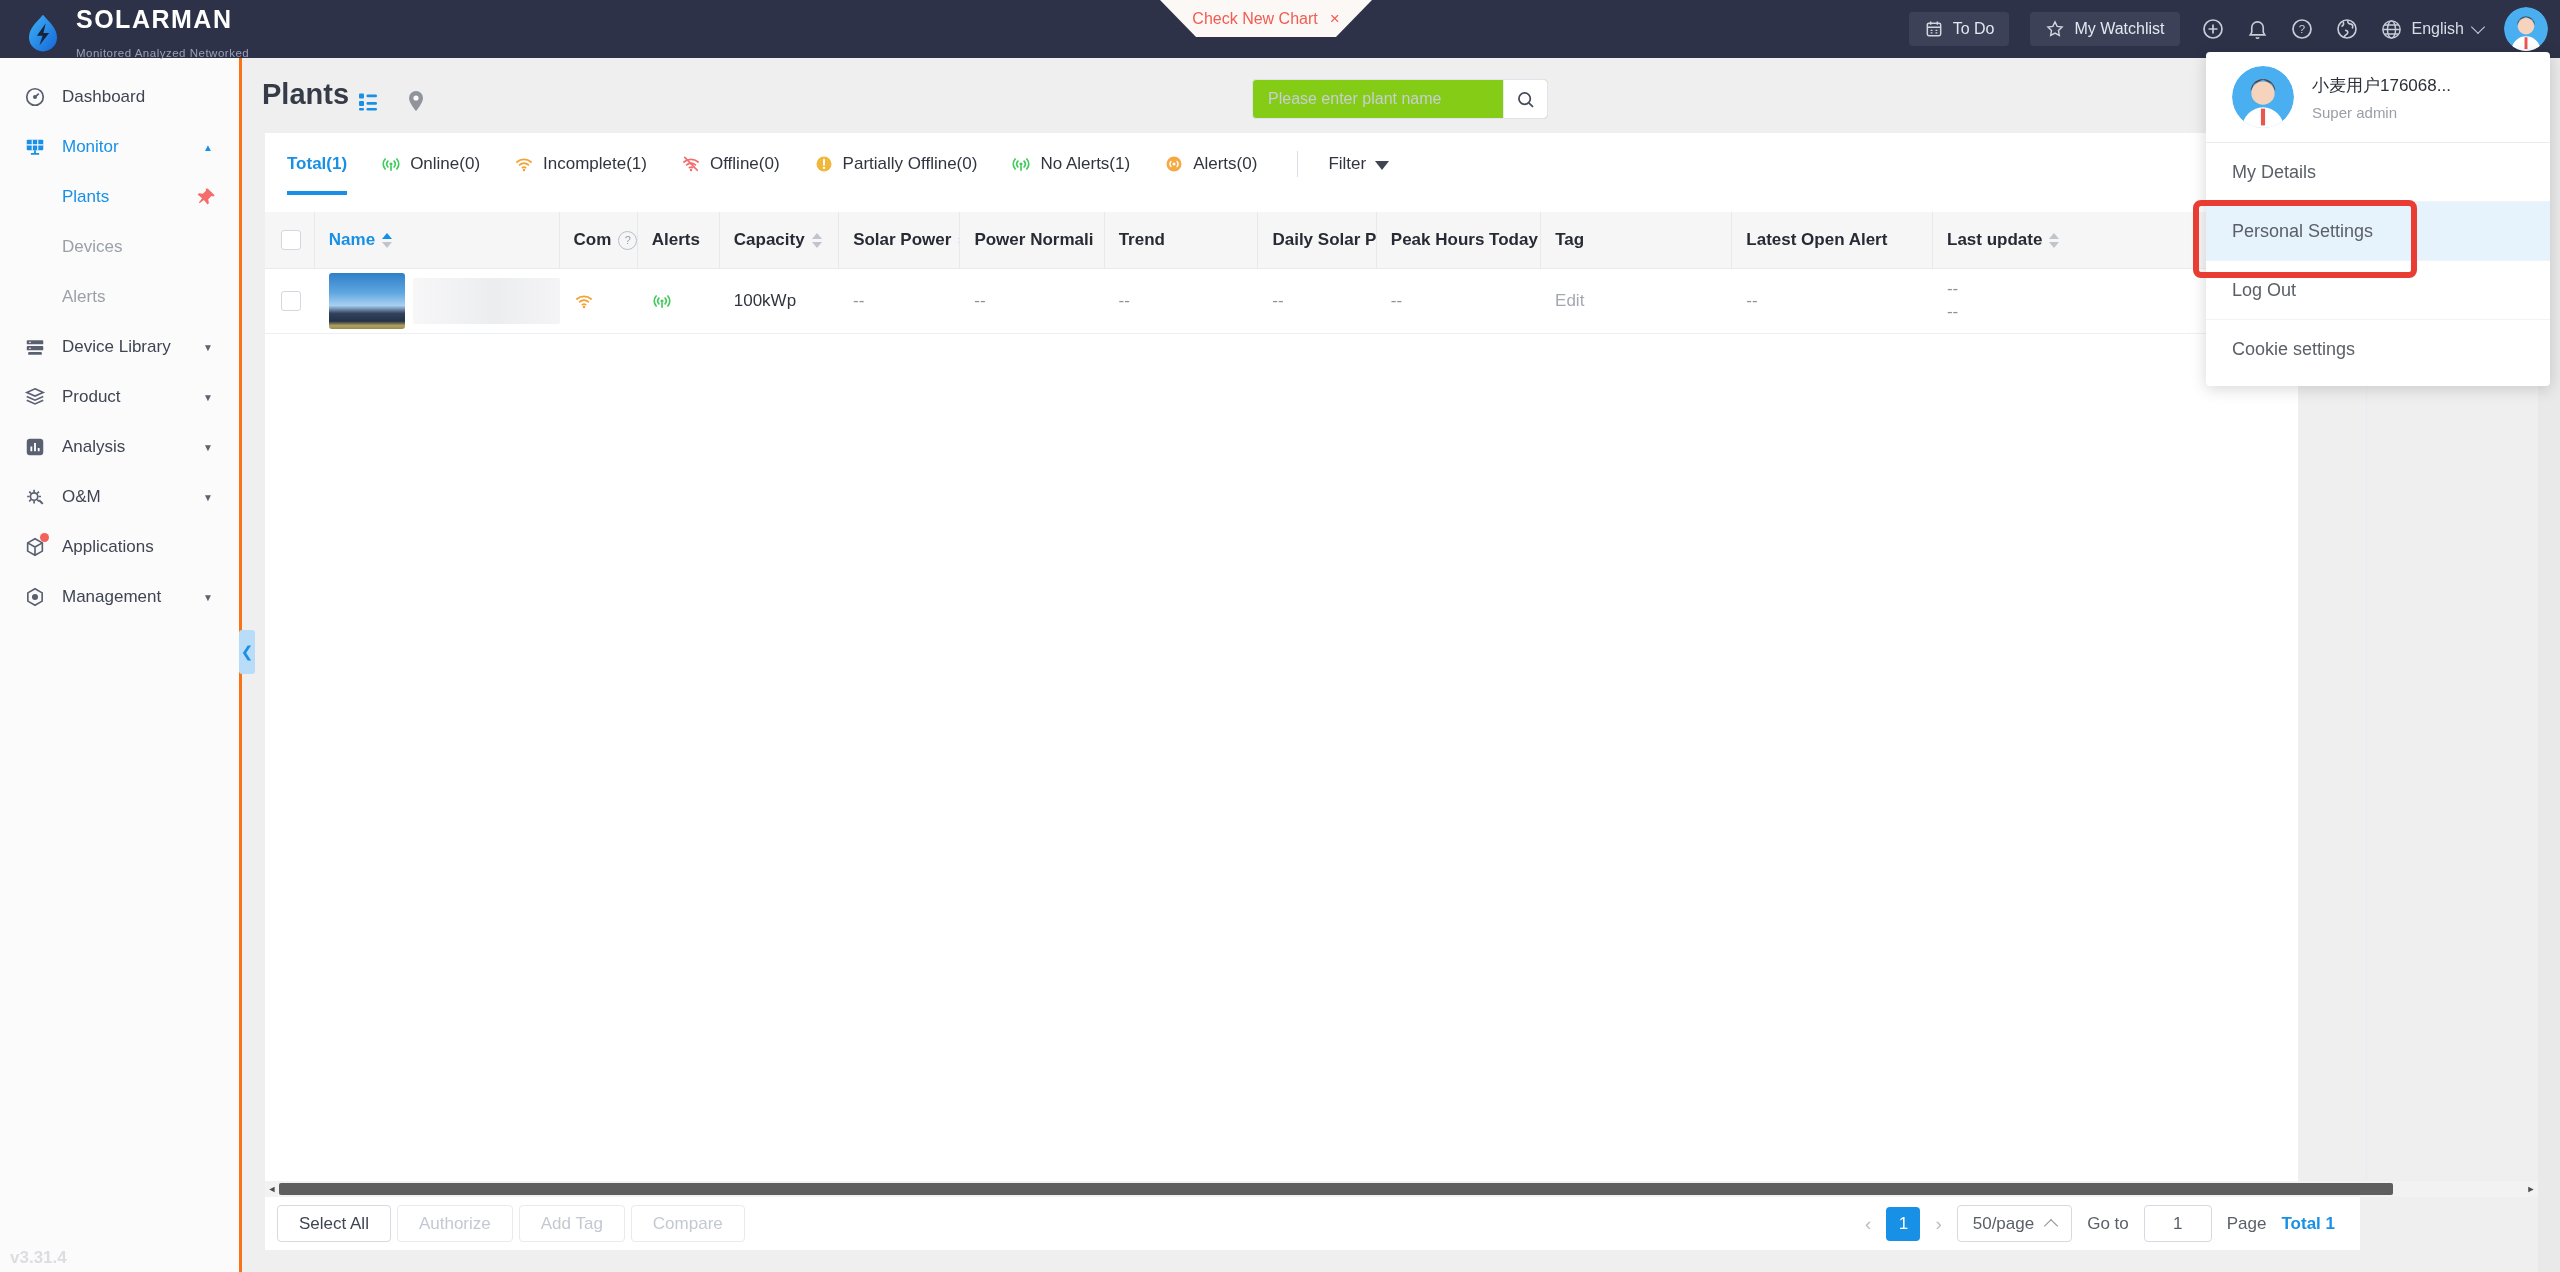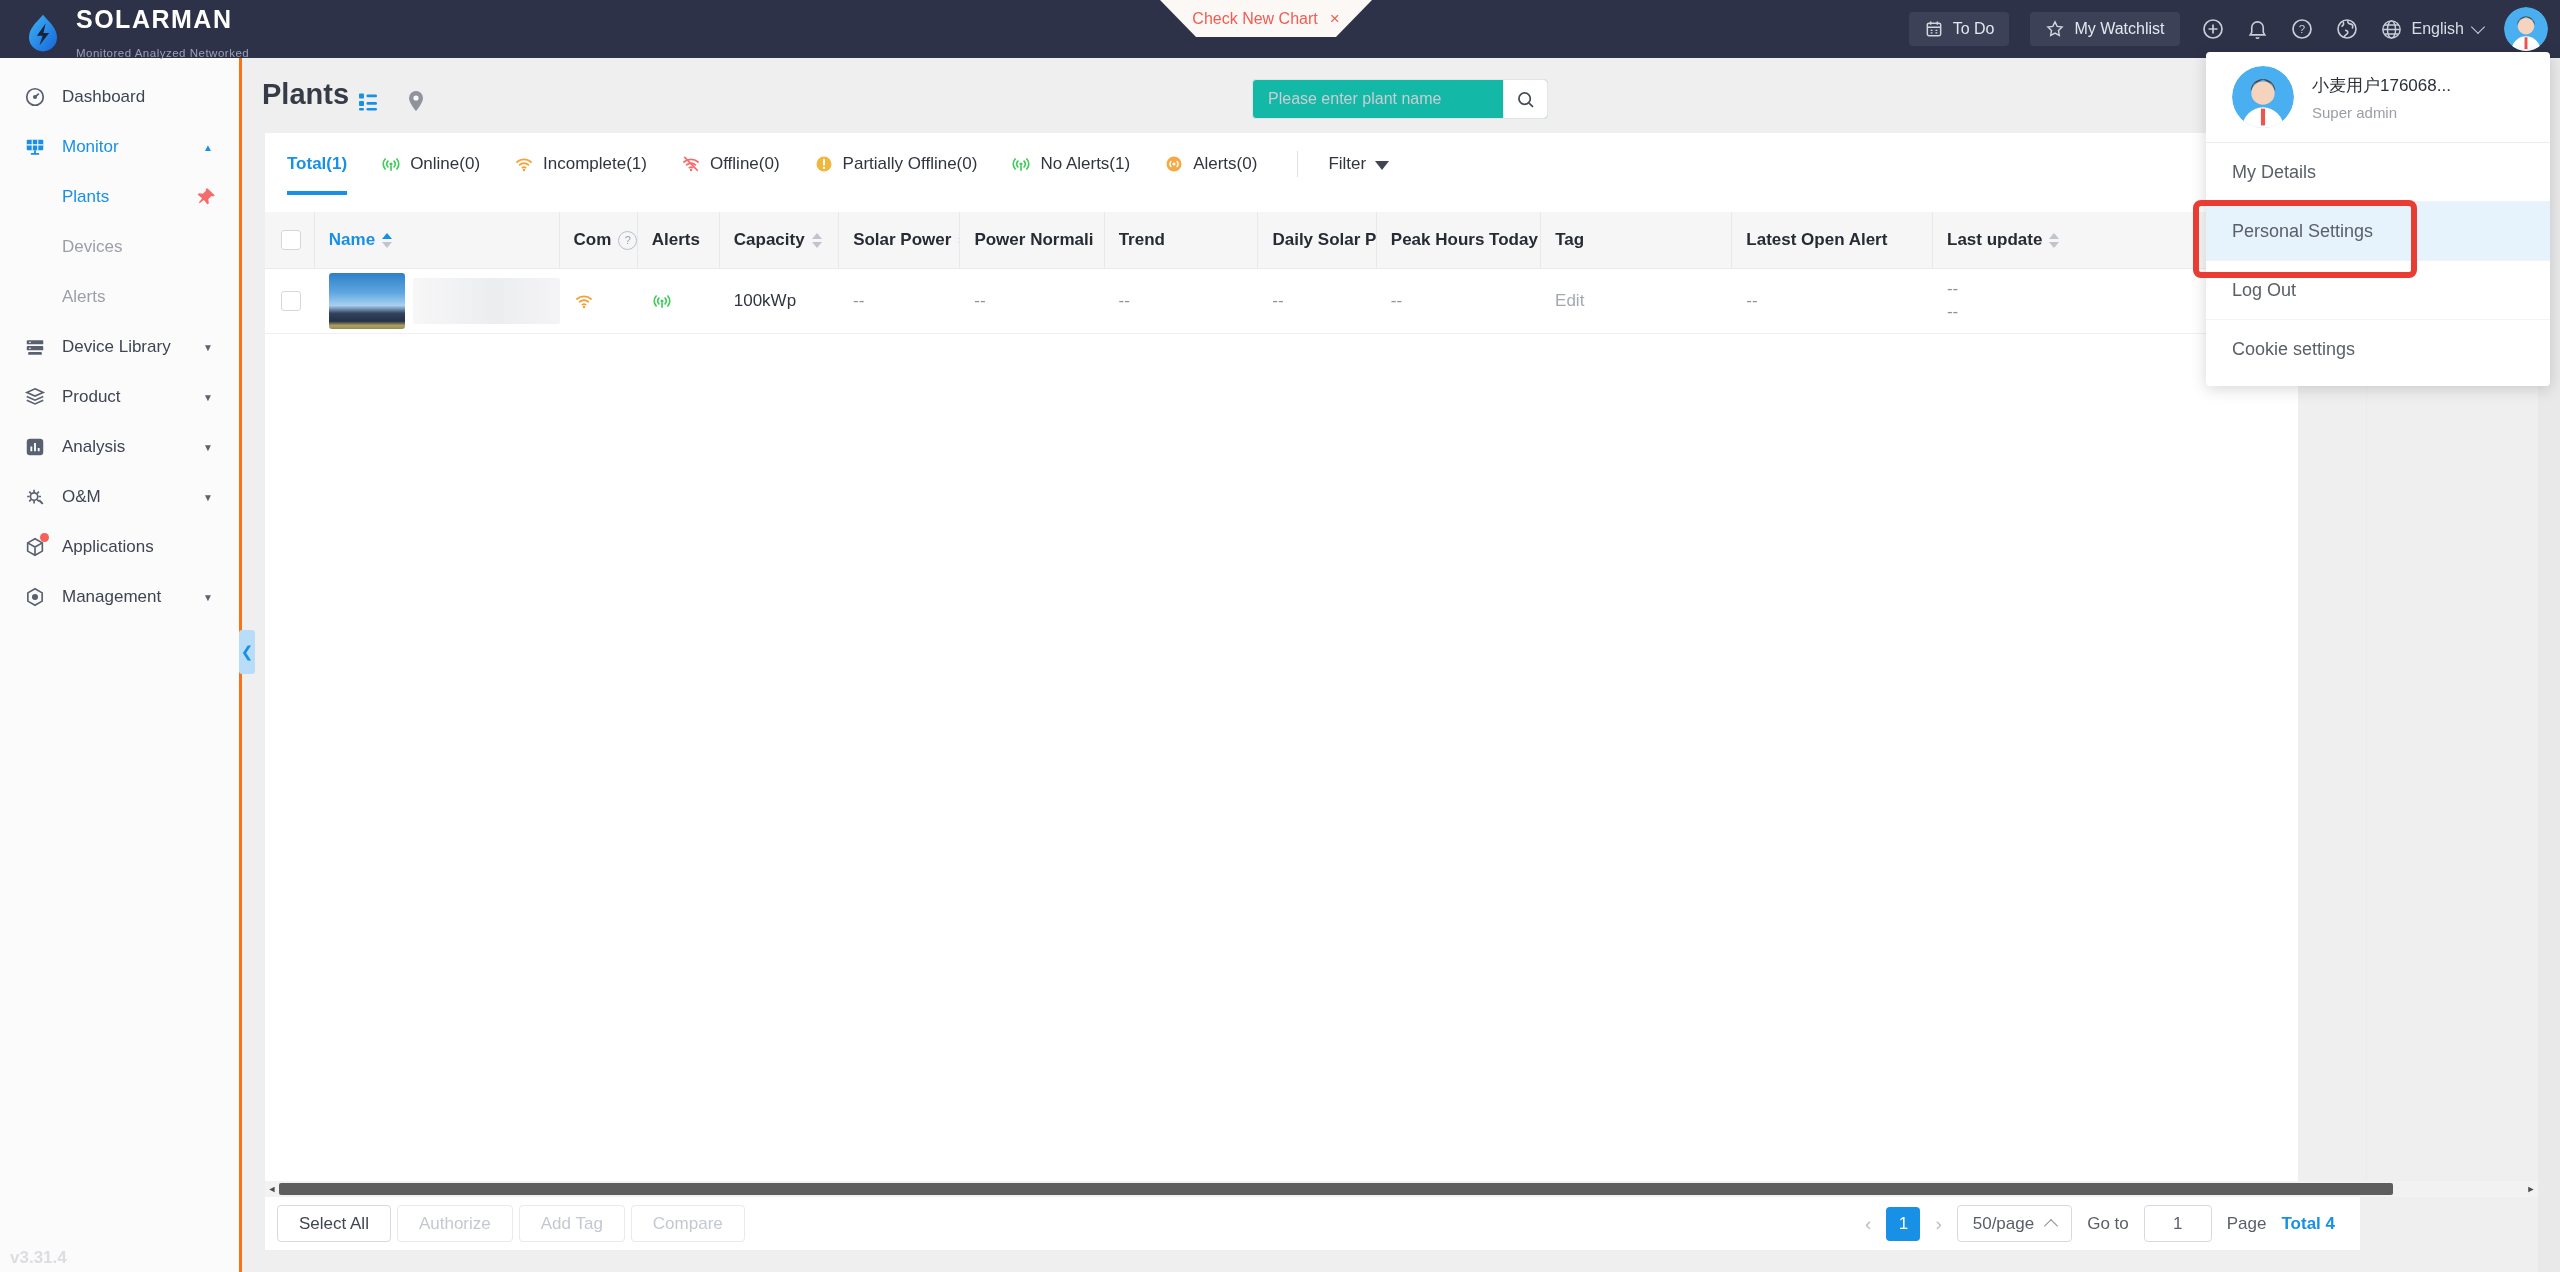--- a/index.html
+++ b/index.html
@@ -40,21 +40,21 @@
   .pin{margin-left:auto;margin-right:22px}
   .badge-dot{position:absolute;right:-3px;top:-3px;width:9px;height:9px;border-radius:50%;background:#f5605a}
   .version{position:absolute;left:10px;bottom:4px;font-size:17px;color:#dcdde1;font-weight:700}
   .handle{position:absolute;left:239px;top:630px;width:16px;height:44px;background:#b9ddf8;
           border-radius:3px;display:flex;align-items:center;justify-content:center;
           color:#1890e6;font-size:15px;z-index:6;cursor:pointer}
 
   
   .page-title{position:absolute;left:262px;top:78px;font-size:29px;font-weight:600;color:#363c47}
   .view-ics{position:absolute;left:356px;top:89px;display:flex;gap:24px;align-items:center}
-  .search{position:absolute;left:1252px;top:79px;width:296px;height:40px;background:#14b8a6;
+  .search{position:absolute;left:1252px;top:79px;width:296px;height:40px;background:#84cc16;
           border:1px solid #e1e4ea;border-radius:4px;display:flex;box-sizing:border-box;overflow:hidden}
   .search input{flex:1;border:0;outline:0;padding:0 15px;font-size:16px;color:#333;background:transparent}
   .search input::placeholder{color:#c9cdd5}
   .search-btn{width:43px;border-left:1px solid #e7e9ee;display:flex;align-items:center;
               justify-content:center;cursor:pointer;background:#fff}
 
   
   .card{position:absolute;left:265px;top:133px;width:2033px;height:1048px;background:#fff}
   .tabs{display:flex;align-items:center;height:62px;padding-left:22px}
   .tab{display:flex;align-items:center;gap:9px;font-size:17px;color:#30353f;height:62px;
@@ -560,21 +560,21 @@
       <span class="pg-arrow">‹</span>
       <span class="pg-num">1</span>
       <span class="pg-arrow">›</span>
       <span class="pg-size">
         <span>50/page</span>
         <span class="chev-up"></span>
       </span>
       <span>Go to</span>
       <input class="goto-input" value="1" style="">
       <span>Page</span>
-      <span class="total-b">Total 4</span>
+      <span class="total-b">Total 1</span>
     </div>
   </div>
 
   <div class="vstrip"></div>
 
   <div class="umenu">
     <div class="um-head">
       <div class="um-avatar">
         <svg width="62" height="62" viewBox="0 0 48 48">
           <circle cx="24" cy="24" r="24" fill="#4aaff0"></circle>

